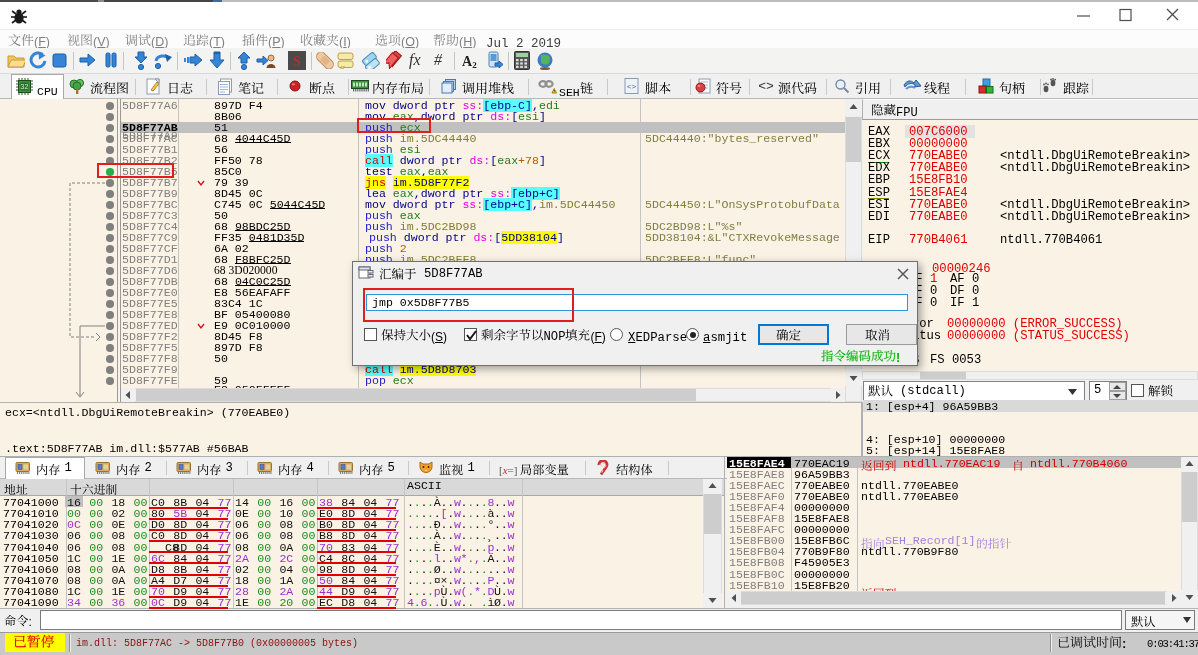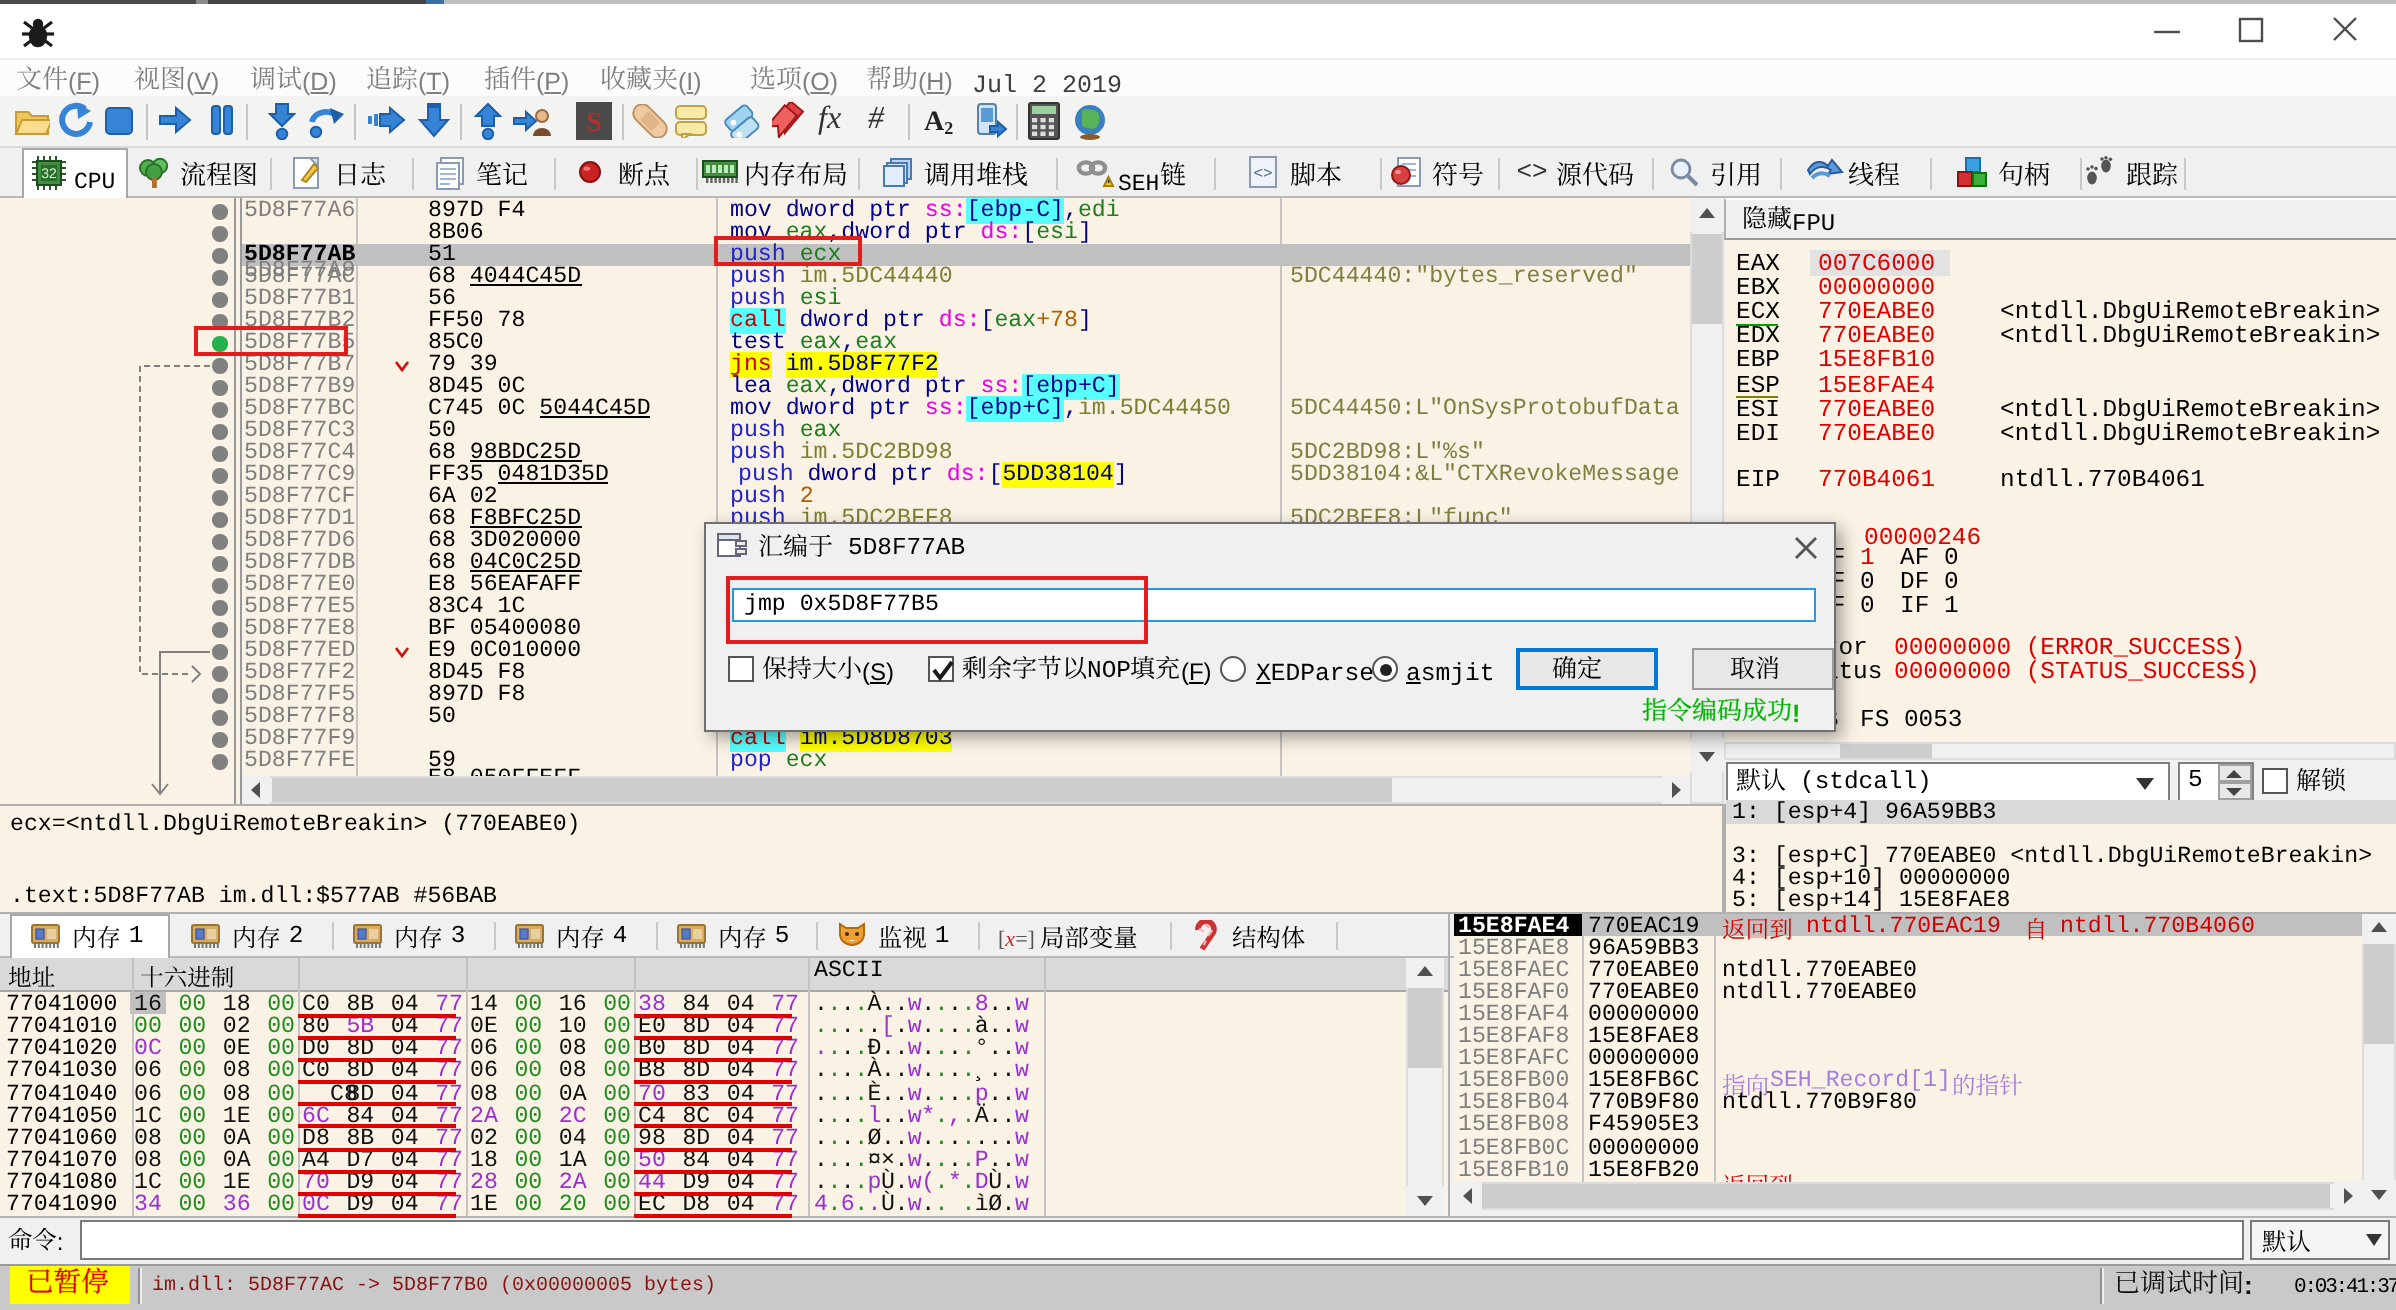--- a/index.html
+++ b/index.html
@@ -583,21 +583,21 @@
 <div class="ab mo" style="left:369px;top:232px;color:#00008b"><span class="kb">push</span> dword ptr <span class="sg">ds:</span>[<span class="yl mn">5DD38104</span>]</div>
 <div class="ab mo" style="left:645px;top:232px;color:#7f7f42">5DD38104:&amp;L"CTXRevokeMessage</div>
 <div class="ab mo gray" style="left:122px;top:243px;">5D8F77CF</div>
 <div class="ab mo" style="left:214px;top:243px;">6A 02</div>
 <div class="ab mo" style="left:365px;top:243px;color:#00008b"><span class="kb">push</span> <span class="nm">2</span></div>
 <div class="ab mo gray" style="left:122px;top:254px;">5D8F77D1</div>
 <div class="ab mo" style="left:214px;top:254px;">68 <span class="ul">F8BFC25D</span></div>
 <div class="ab mo" style="left:365px;top:254px;color:#00008b"><span class="kb">push</span> <span class="md">im.5DC2BFF8</span></div>
 <div class="ab mo" style="left:645px;top:254px;color:#7f7f42">5DC2BFF8:L"func"</div>
 <div class="ab mo gray" style="left:122px;top:265px;">5D8F77D6</div>
-<div class="ab mo" style="left:214px;top:265px;">68 3D020000</div>
+<div class="ab mo" style="left:214px;top:265px;font-family:Liberation Serif, serif;">68 3D020000</div>
 <div class="ab mo" style="left:365px;top:265px;color:#00008b"><span class="kb">push</span> <span class="nm">23D</span></div>
 <div class="ab mo gray" style="left:122px;top:276px;">5D8F77DB</div>
 <div class="ab mo" style="left:214px;top:276px;">68 <span class="ul">04C0C25D</span></div>
 <div class="ab mo" style="left:365px;top:276px;color:#00008b"><span class="kb">push</span> <span class="md">im.5DC2C004</span></div>
 <div class="ab mo gray" style="left:122px;top:287px;">5D8F77E0</div>
 <div class="ab mo" style="left:214px;top:287px;">E8 56EAFAFF</div>
 <div class="ab mo" style="left:365px;top:287px;color:#00008b"><span class="cy" style="color:#c00">call</span> <span class="md">im.5D8A623B</span></div>
 <div class="ab mo gray" style="left:122px;top:298px;">5D8F77E5</div>
 <div class="ab mo" style="left:214px;top:298px;">83C4 1C</div>
 <div class="ab mo" style="left:365px;top:298px;color:#00008b"><span class="mn">add</span> <span class="rg">esp</span>,<span class="nm">1C</span></div>
@@ -763,21 +763,20 @@
 <div class="ab " style="left:1131px;top:384px;width:13px;height:13px;background:#fff;border:1px solid #555"></div>
 <div class="ab " style="left:1148px;top:383px;"><svg class="cj" width="25.0" height="14.8" style="width:25.0px;height:14.8px">
         <g fill="#000" transform="translate(0,10.5) scale(0.012500)">
           <use href="#u89E3" x="0"></use>
           <use href="#u9501" x="1000"></use>
         </g>
       </svg></div>
 <div class="ab cream" style="left:862px;top:402px;width:336px;height:55px;border-left:1px solid #b0b0b0;border-bottom:1px solid #b0b0b0"></div>
 <div class="ab " style="left:863px;top:400px;width:335px;height:11.5px;background:#d9d9d9"></div>
 <div class="ab mo" style="left:866px;top:401.0px;">1: [esp+4] 96A59BB3</div>
-<div class="ab mo" style="left:866px;top:423.0px;">3: [esp+C] 770EABE0 &lt;ntdll.DbgUiRemoteBreakin&gt;</div>
 <div class="ab mo" style="left:866px;top:434.0px;">4: [esp+10] 00000000</div>
 <div class="ab mo" style="left:866px;top:445.0px;">5: [esp+14] 15E8FAE8</div>
 <div class="ab " style="left:0px;top:457px;width:727px;height:22px;background:#f0f0f0;border-bottom:1px solid #b9b9b9"></div>
 <div class="ab " style="left:5px;top:457px;width:80px;height:22px;background:#fff;border:1px solid #a8a8a8;border-bottom:none"></div>
 <div class="ab " style="left:15px;top:460px;"><svg width="16" height="15" viewBox="0 0 16 15">
         <rect x="1" y="2.5" width="13.5" height="9" rx="1" fill="#d9ab5e" stroke="#9a7430"></rect>
         <rect x="3" y="4.5" width="4" height="5" fill="#5b79c9" stroke="#3a55a0" stroke-width="0.6"></rect>
         <rect x="8.5" y="4.5" width="4.5" height="5" fill="#e8cfa0"></rect>
         <rect x="2.0" y="11.5" width="1" height="2.5" fill="#777"></rect>
         <rect x="3.9" y="11.5" width="1" height="2.5" fill="#777"></rect>

